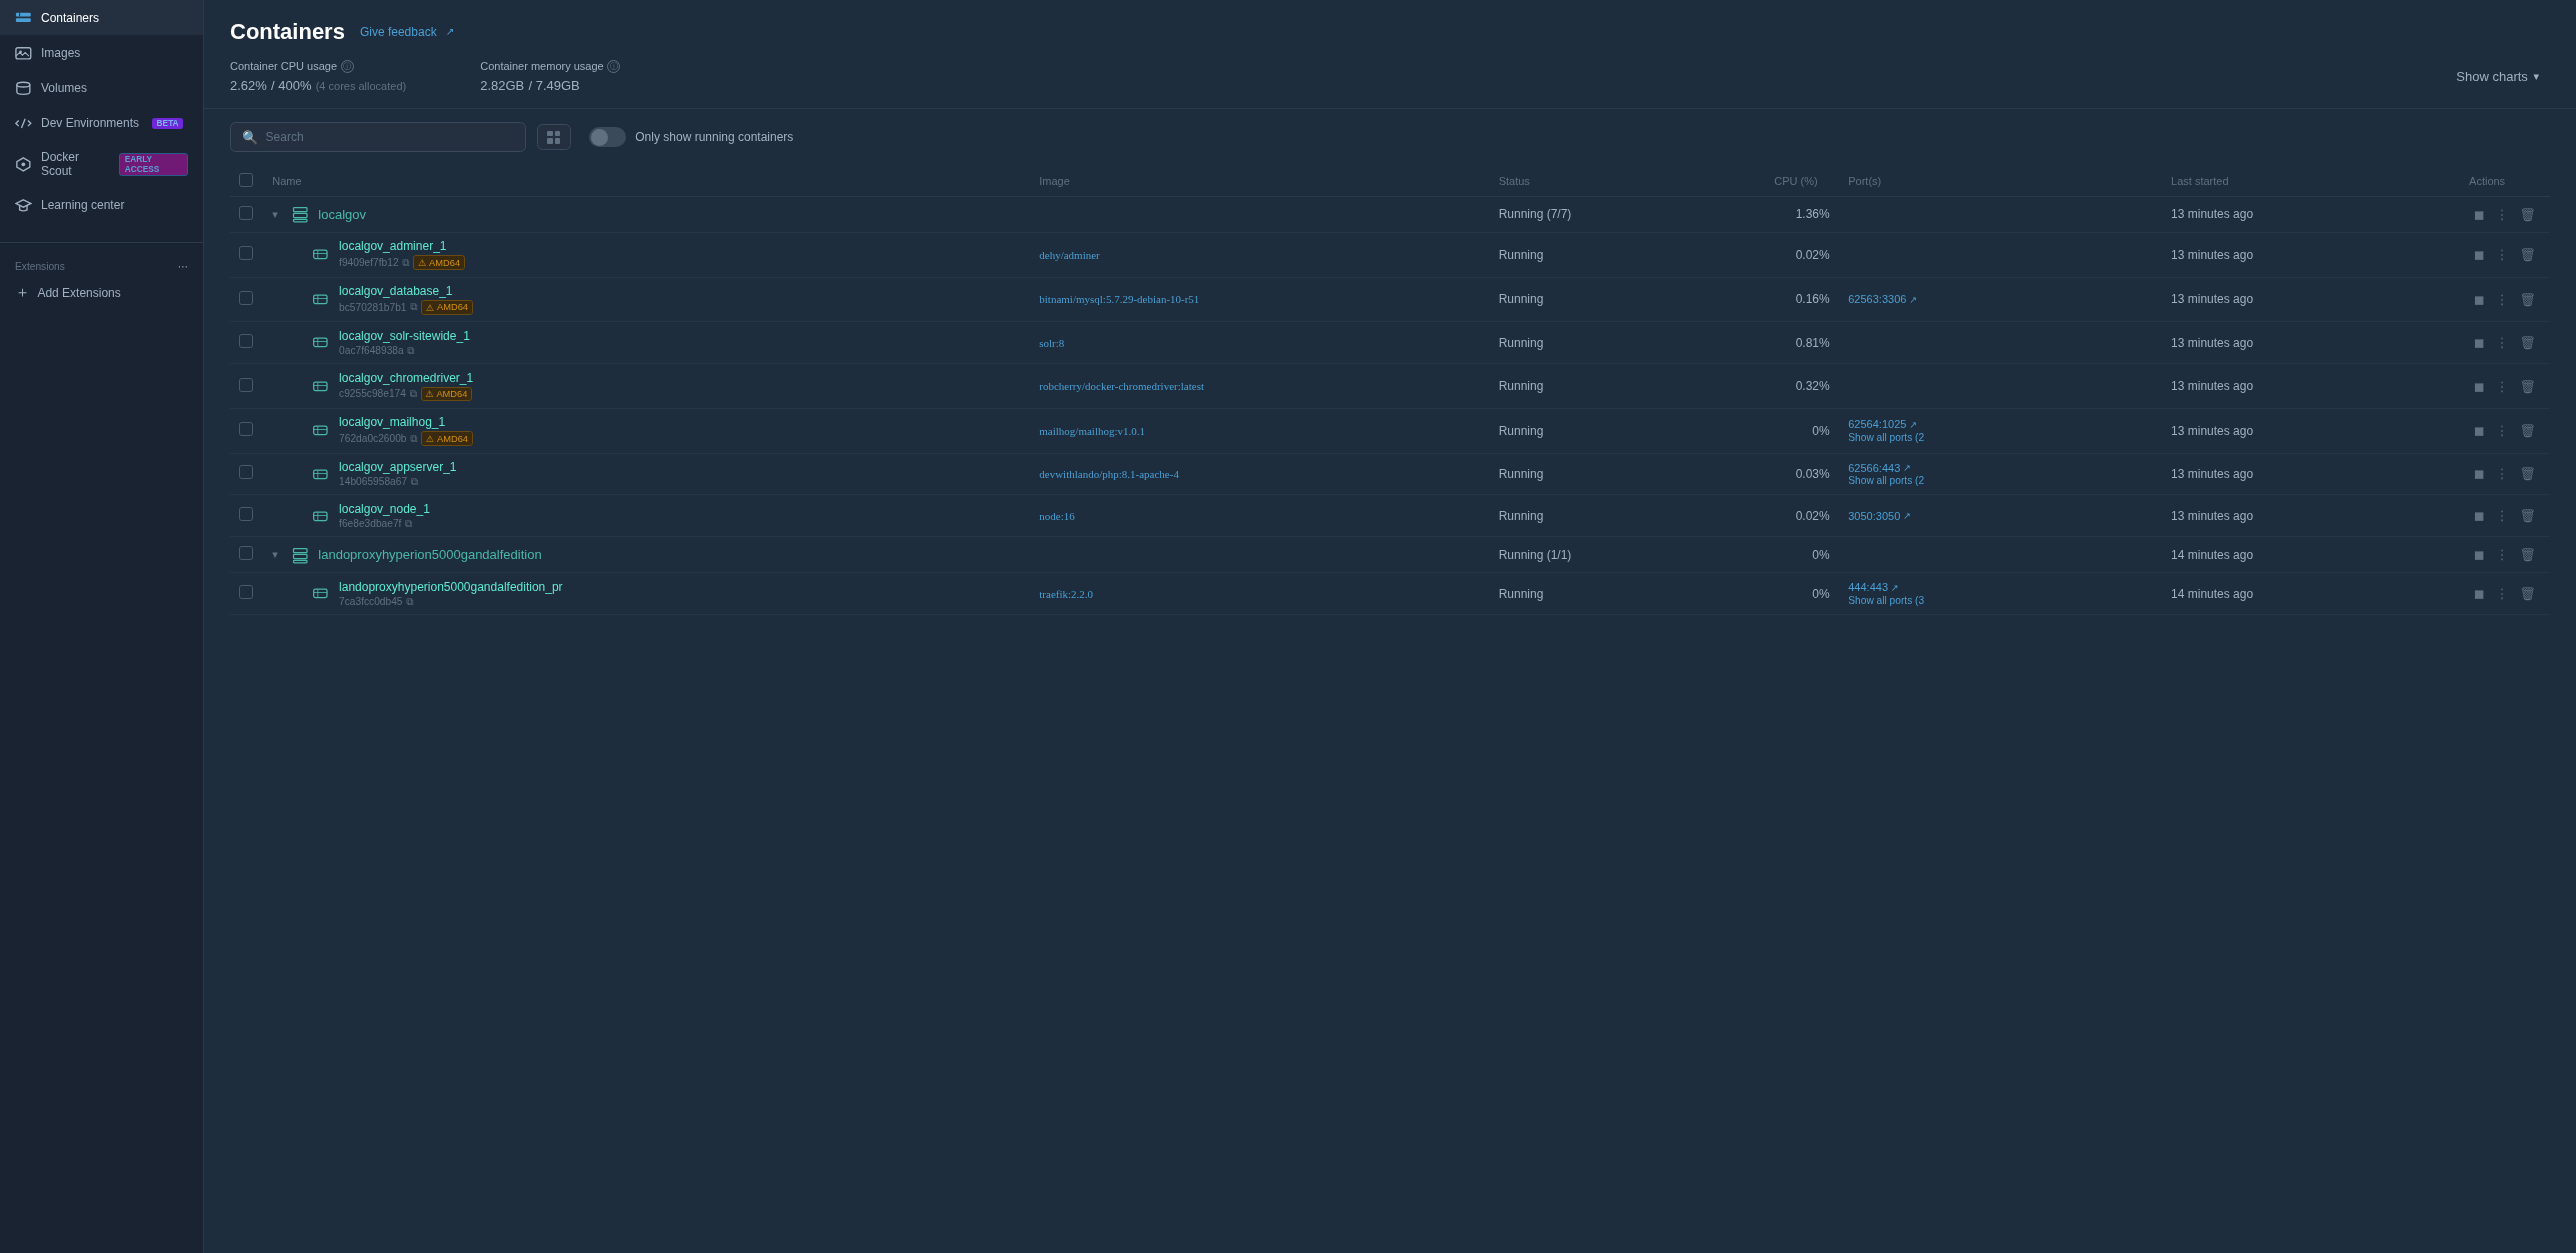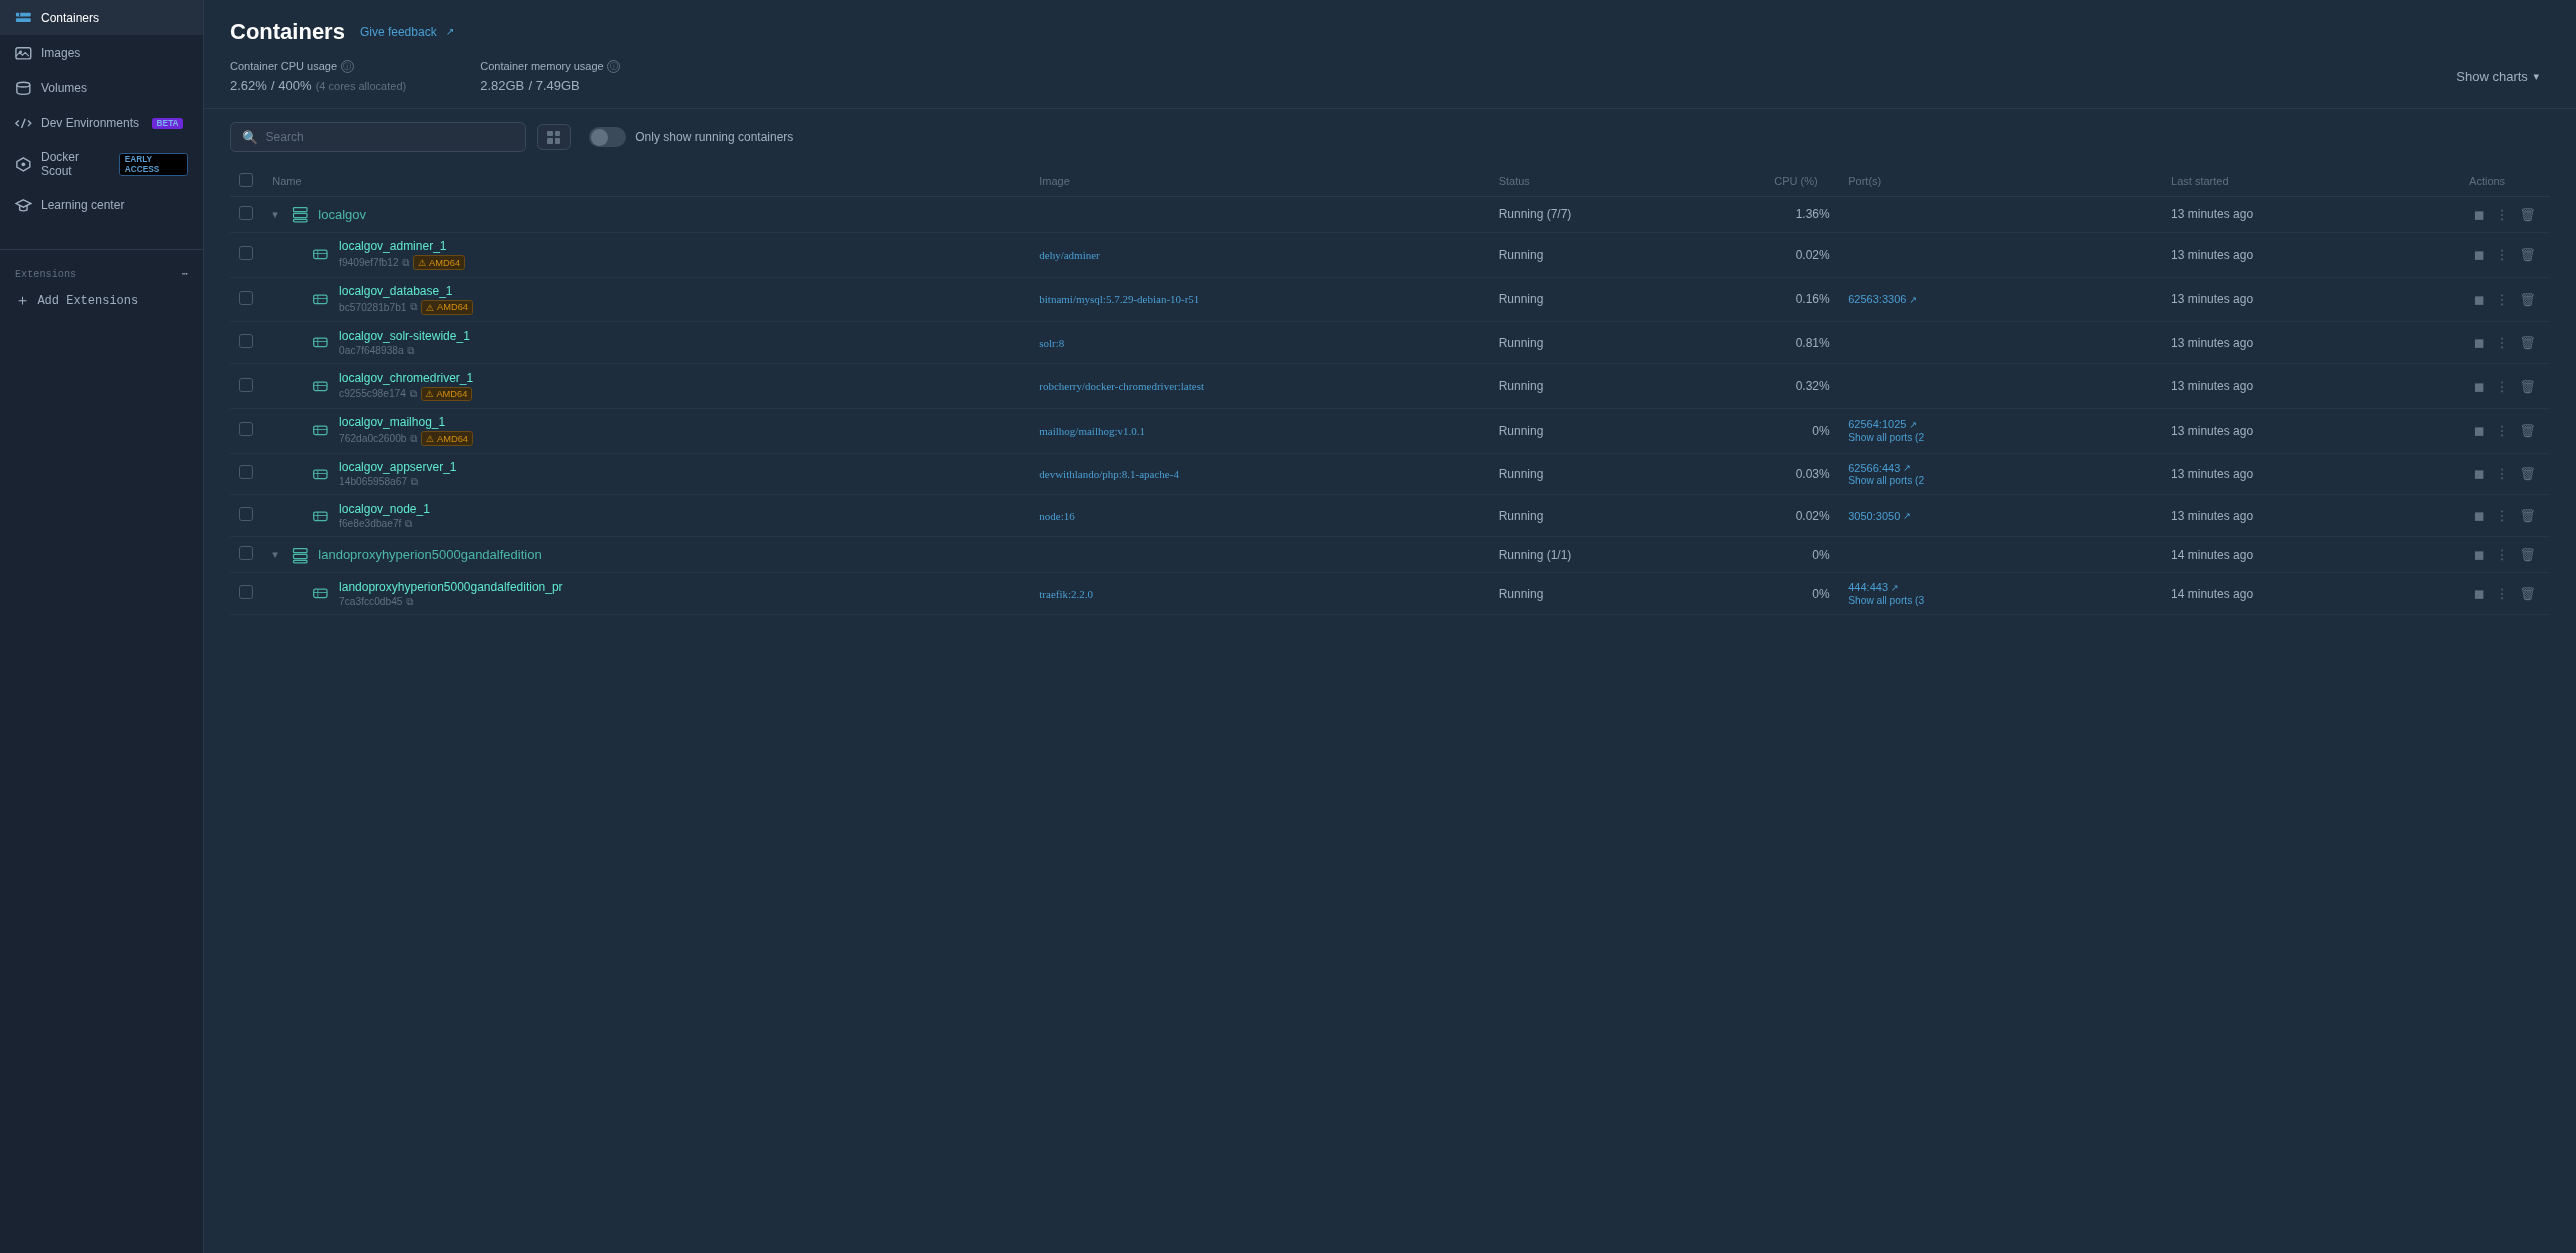--- a/index.html
+++ b/index.html
@@ -5,21 +5,21 @@
     * { box-sizing: border-box; margin: 0; padding: 0; }
     body { background: #1a2332; color: #cdd6e0; font-family: -apple-system, BlinkMacSystemFont, 'Segoe UI', sans-serif; font-size: 12px; display: flex; height: 100vh; overflow: hidden; }
 
     
     .sidebar { width: 204px; background: #1a2332; border-right: 0.9px solid #2a3a4a; display: flex; flex-direction: column; flex-shrink: 0; }
     .sidebar-item { display: flex; align-items: center; gap: 9.3px; padding: 9.3px 15px; cursor: pointer; color: #a0b0c0; font-size: 12px; }
     .sidebar-item.active { color: #ffffff; background: #243040; }
     .sidebar-item .icon { width: 16.7px; height: 16.7px; display: flex; align-items: center; justify-content: center; flex-shrink: 0; }
     .badge { font-size: 8.3px; padding: 0.9px 4.6px; border-radius: 2.8px; font-weight: 600; margin-left: 3.7px; }
     .badge-beta { background: #6d28d9; color: #7ab3f0; }
-    .badge-early { background: #000000; color: #5a9fd4; border: 0.9px solid #2a5a8a; }
+    .badge-early { background: #701a75; color: #5a9fd4; border: 0.9px solid #2a5a8a; }
     .sidebar-section { padding: 11px 15px 3.7px; color: #607080; font-size: 10.2px; display: flex; align-items: center; justify-content: space-between; }
     .sidebar-add { display: flex; align-items: center; gap: 7.4px; padding: 7.4px 15px; color: #a0b0c0; cursor: pointer; }
 
     
     .main { flex: 1; overflow: auto; background: #1e2d3d; }
 
     
     .header { padding: 18.5px 26px 15px; border-bottom: 0.9px solid #2a3a4a; }
     .header-title-row { display: flex; align-items: center; gap: 15px; margin-bottom: 15px; }
     .page-title { font-size: 22px; font-weight: 600; color: #ffffff; }
@@ -166,21 +166,21 @@
   <div class="sidebar-item">
     <span class="icon">
       <svg width="16.7" height="16.7" viewBox="0 0 18 18" fill="none">
         <path d="M9 3 L17 7 L9 11 L1 7 Z" stroke="#a0b0c0" stroke-width="1.5" fill="none"></path>
         <path d="M5 9 L5 14 Q9 16 13 14 L13 9" stroke="#a0b0c0" stroke-width="1.5" fill="none"></path>
       </svg>
     </span>
     <span>Learning center</span>
   </div>
 
-  <div style="margin-top: 26px; border-top: 0.9px solid #2a3a4a; padding-top: 7.4px; font-family: Liberation Mono, monospace;">
+  <div style="margin-top: 19px; border-top: 0.9px solid #2a3a4a; padding-top: 7.4px;">
     <div class="sidebar-section">
       <span>Extensions</span>
       <span style="cursor:pointer; color:#a0b0c0;">⋯</span>
     </div>
     <div class="sidebar-add">
       <span style="font-size:15px; color:#a0b0c0;">＋</span>
       <span>Add Extensions</span>
     </div>
   </div>
 </nav>

